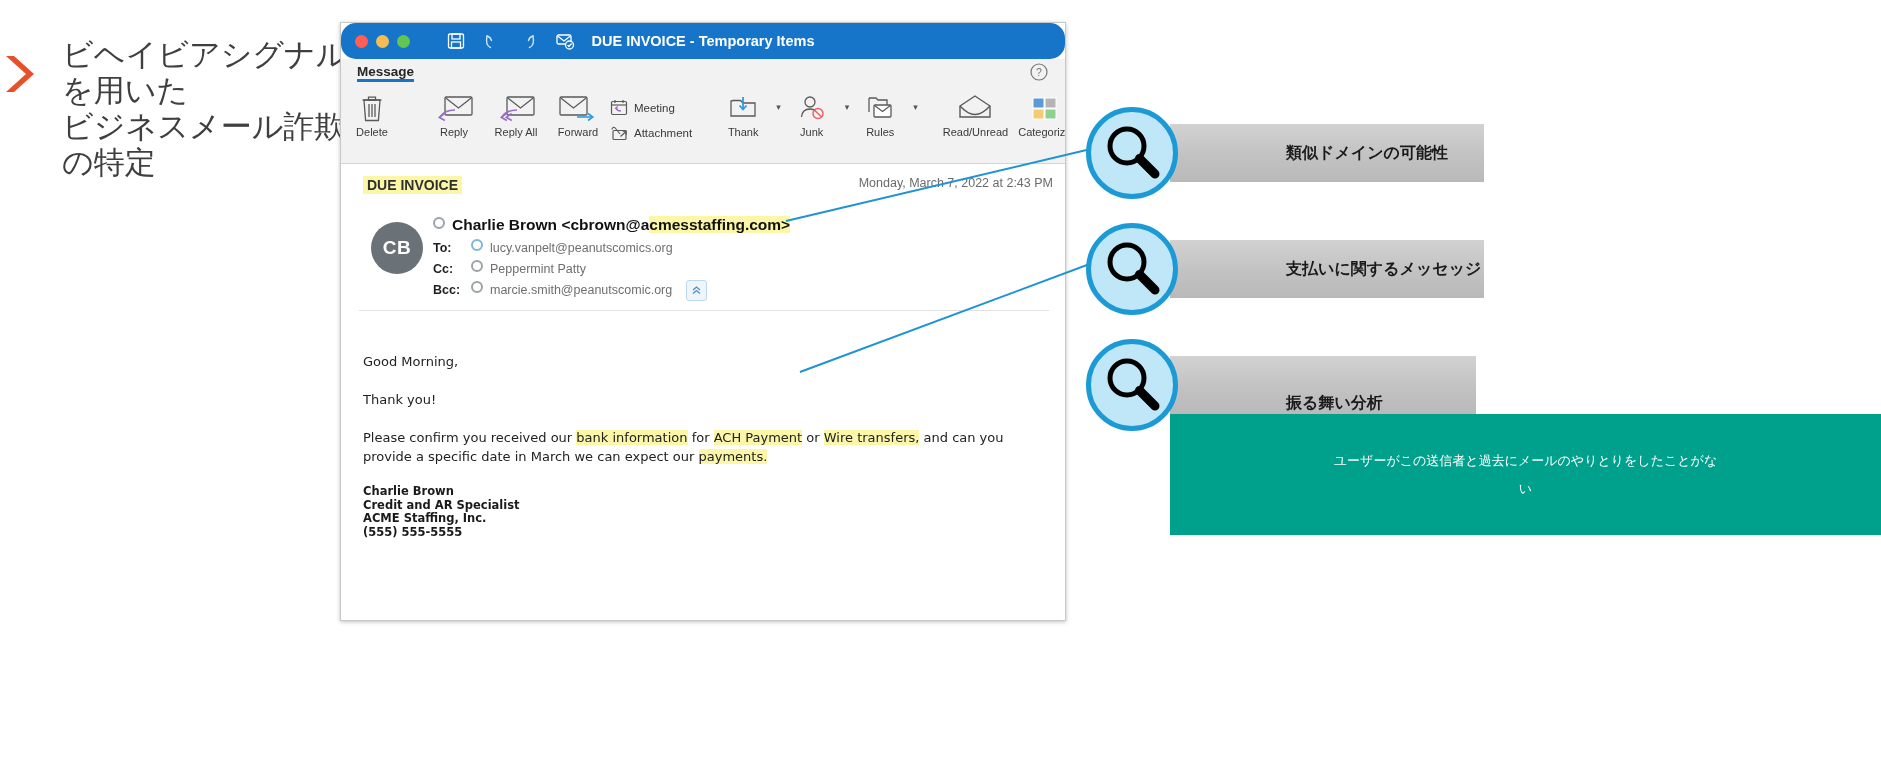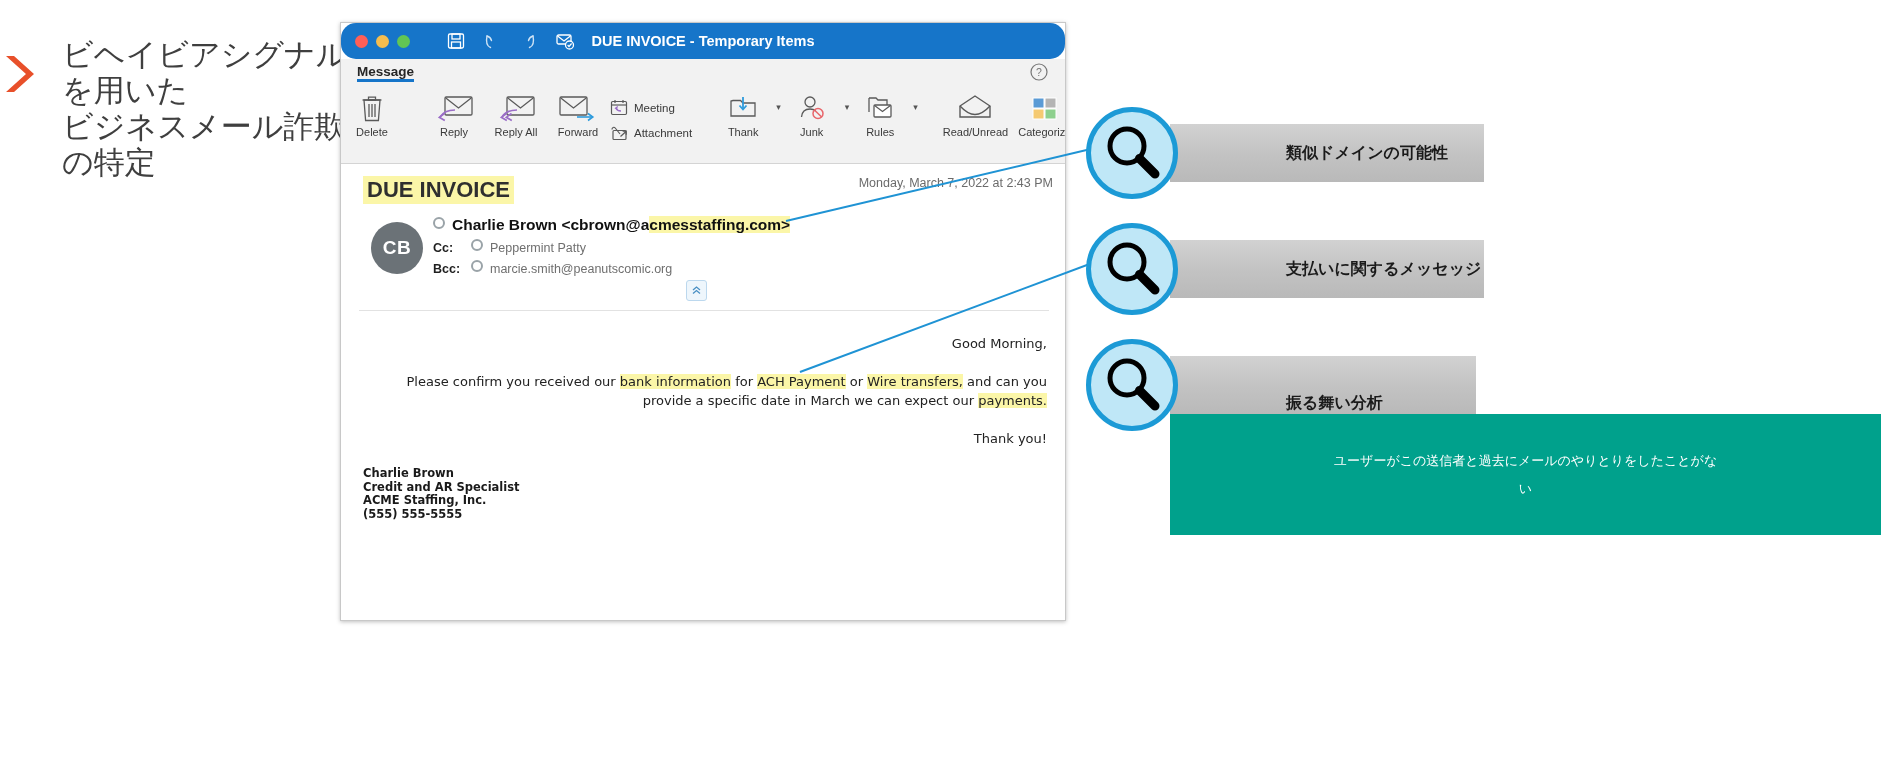--- a/index.html
+++ b/index.html
@@ -61,21 +61,21 @@
   .rbtn .lbl{font-size:11px;color:#3a3a3a;text-align:center;line-height:11.5px;margin-top:2px;}
   .rstack{display:flex;flex-direction:column;justify-content:center;padding-top:4px;}
   .rsmall{display:flex;align-items:center;gap:5px;margin:3px 0;}
   .rsmall .lbl{font-size:11.5px;color:#3a3a3a;}
   .caret{font-size:9px;color:#555;margin-left:2px;line-height:1;padding-top:12px;}
   .withcaret{display:flex;align-items:flex-start;}
 
   
   #mail-body{position:relative;height:489px;background:#fff;}
   #subject{
-    position:absolute;left:22px;top:12px;font-size:22px;font-weight:700;
+    position:absolute;left:22px;top:12px;font-size:14px;font-weight:700;
     color:#2f2f2f;background:#fbf6a8;padding:1px 4px;
   }
   #hdr{position:absolute;left:22px;top:52px;right:16px;}
   #avatar{
     position:absolute;left:8px;top:6px;width:52px;height:52px;border-radius:50%;
     background:#6b7277;color:#fff;font-size:19px;font-weight:700;
     display:flex;align-items:center;justify-content:center;letter-spacing:.5px;
   }
   #hdr-lines{margin-left:70px;}
   .dot{
@@ -95,21 +95,21 @@
     border:1px solid #bcd8ee;border-radius:3px;background:#eef6fc;
     display:flex;align-items:center;justify-content:center;
     color:#4a90c4;font-size:11px;line-height:1;
   }
   #hr{position:absolute;left:18px;right:16px;top:146px;height:1px;background:#e2e2e2;}
   #content{
     position:absolute;left:22px;top:170px;right:18px;
     font-size:13px;color:#222;line-height:19px;
     font-family:"DejaVu Sans","Liberation Sans",sans-serif;
   }
-  #content p{margin:0 0 19px 0;text-align:right;}
+  #content p{margin:18px 0 19px 0;}
   #sig{font-size:11.5px;font-weight:700;line-height:13.5px;color:#1a1a1a;}
 
   
   .callout{position:absolute;}
   .cbar{
     position:absolute;height:58px;
     background:linear-gradient(to bottom,#d2d2d2 0%,#c2c2c2 55%,#b9b9b9 100%);
     display:flex;align-items:center;
   }
   .cbar .ctext{
@@ -361,41 +361,44 @@
 
       <div id="date-line">Monday, March 7, 2022 at 2:43 PM</div>
 
       <div id="hdr">
         <div id="avatar">CB</div>
         <div id="hdr-lines">
           <div id="from-line">
             <span class="dot"></span><span>Charlie Brown &lt;cbrown@a</span><span class="hl">cmesstaffing.com&gt;</span>
           </div>
           <div class="rcpt">
+            <span class="kw">To:</span><span class="dot blue"></span><span>lucy.vanpelt@peanutscomics.org</span>
+          </div>
+          <div class="rcpt">
             <span class="kw">Cc:</span><span class="dot"></span><span>Peppermint Patty</span>
           </div>
           <div class="rcpt">
             <span class="kw">Bcc:</span><span class="dot"></span><span>marcie.smith@peanutscomic.org</span>
           </div>
         </div>
       </div>
 
       <div id="collapse-btn">
         <svg width="11" height="11" viewBox="0 0 11 11" fill="none" stroke="#4a90c4" stroke-width="1.3">
           <path d="M2 5 L5.5 2 L9 5"></path>
           <path d="M2 8.6 L5.5 5.6 L9 8.6"></path>
         </svg>
       </div>
 
       <div id="hr"></div>
 
       <div id="content">
         <p>Good Morning,</p>
+        <p>Thank you!</p>
         <p><span>Please confirm you received our </span><span class="hl">bank information</span><span> for </span><span class="hl">ACH Payment</span><span> or </span><span class="hl">Wire transfers,</span><span> and can you provide a specific date in March we can expect our </span><span class="hl">payments.</span></p>
-        <p>Thank you!</p>
         <div id="sig">
           <div>Charlie Brown</div>
           <div>Credit and AR Specialist</div>
           <div>ACME Staffing, Inc.</div>
           <div>(555) 555-5555</div>
         </div>
       </div>
     </div>
   </div>
 

